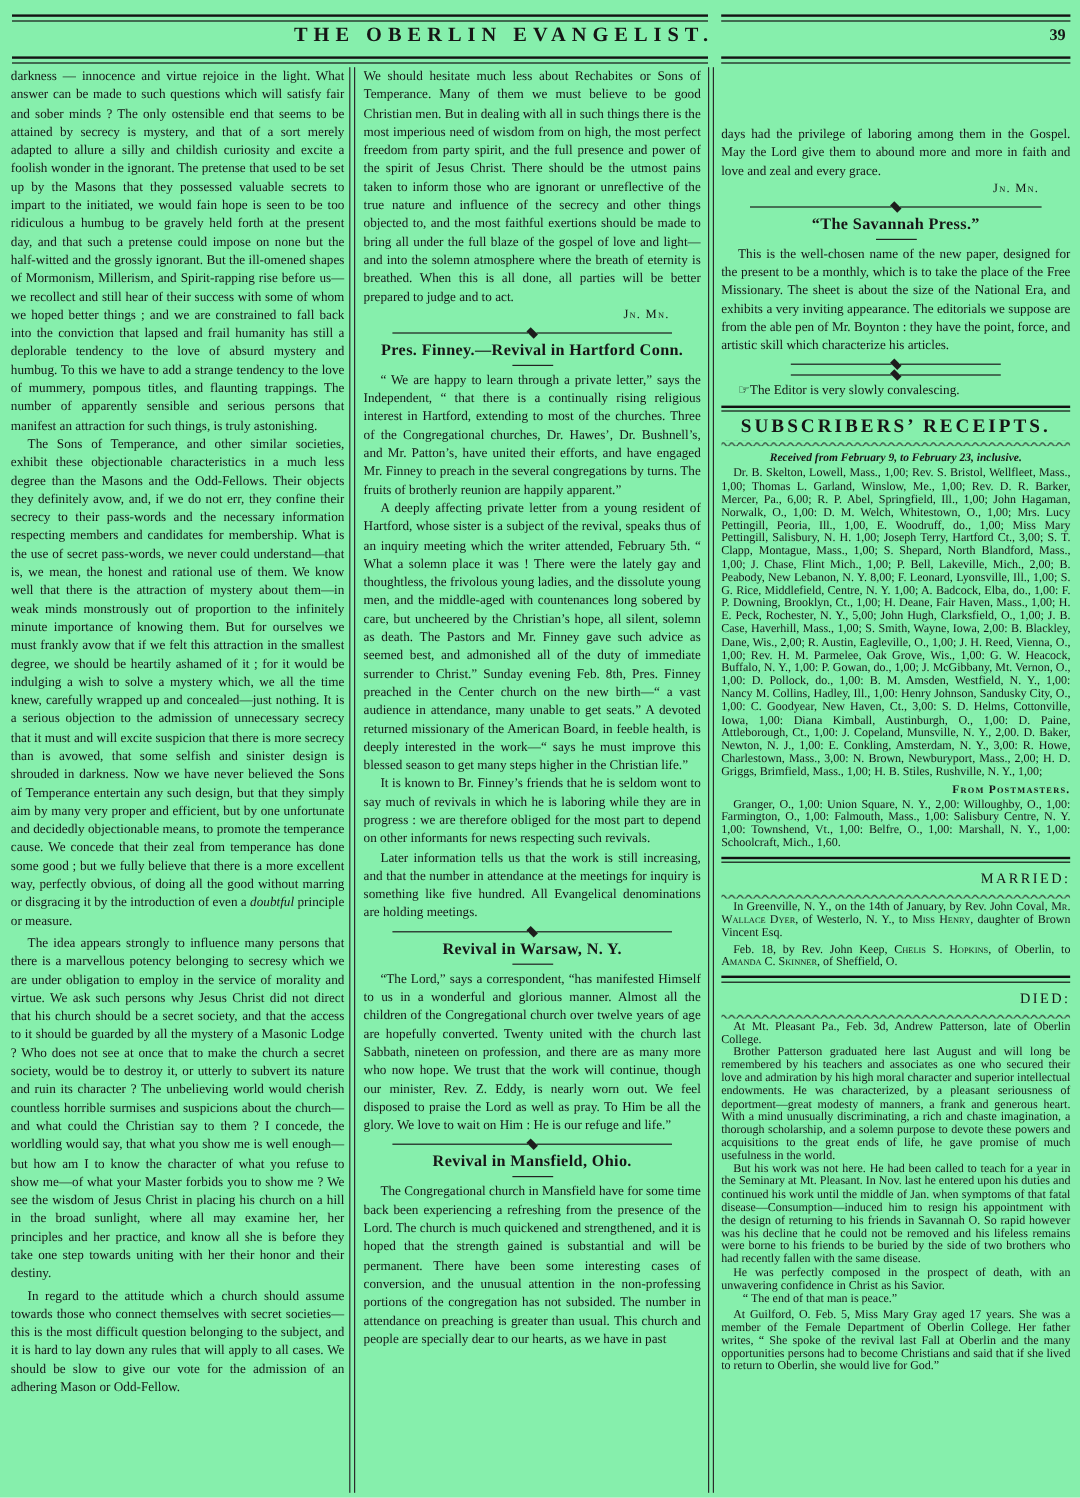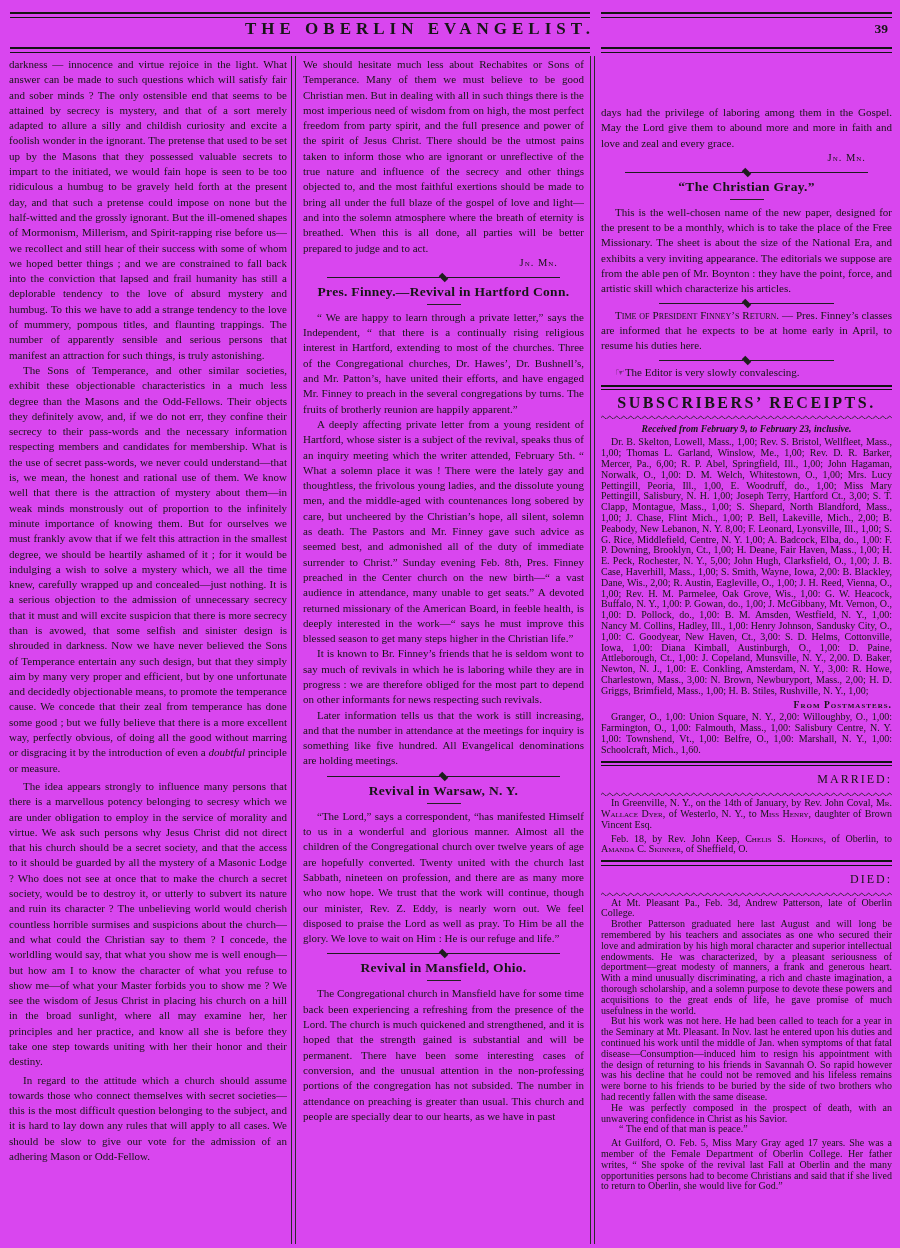--- a/index.html
+++ b/index.html
@@ -1,20 +1,20 @@
 <!DOCTYPE html>
 <html><head>
 <meta charset="utf-8">
 <style>
   html,body{margin:0;padding:0;background:#e8e6e0;}
   .page{
     position:relative;
     width:900px;height:1248px;
     margin:0 auto;
-    background:#d946ef;
+    background:#86efac;
     color:#161616;
     font-family:"Liberation Serif","DejaVu Serif",serif;
     overflow:hidden;
   }
   
   .hrule{position:absolute;height:3px;border-top:2px solid #141414;border-bottom:1px solid #141414;}
   .masthead-title{
     position:absolute;left:0;top:19px;width:840px;
     text-align:center;font-size:17px;font-weight:bold;
     letter-spacing:5px;
@@ -123,30 +123,29 @@
 
   <section class="col col3">
     <p class="body noind">days had the privilege of laboring among them in the Gospel.  May the Lord give them to abound more and more in faith and love and zeal and every grace.</p>
     <p class="sig">Jn. Mn.</p>
 
     <div class="orn">
         <span class="orn-line"></span>
         <span class="orn-diamond"></span>
         <span class="orn-line"></span>
       </div>
-    <h2 class="art-head">“The Christian Gray.”</h2>
+    <h2 class="art-head">“The Savannah Press.”</h2>
     <div class="headrule"></div>
     <p class="body ind">This is the well-chosen name of the new paper, designed for the present to be a monthly, which is to take the place of the Free Missionary.  The sheet is about the size of the National Era, and exhibits a very inviting appearance.  The editorials we suppose are from the able pen of Mr. Boynton : they have the point, force, and artistic skill which characterize his articles.</p>
 
     <div class="orn short">
         <span class="orn-line"></span>
         <span class="orn-diamond"></span>
         <span class="orn-line"></span>
       </div>
-    <p class="body ind"><span class="sc">Time of President Finney’s Return. — </span><span>Pres. Finney’s classes are informed that he expects to be at home early in April, to resume his duties here.</span></p>
 
     <div class="orn short">
         <span class="orn-line"></span>
         <span class="orn-diamond"></span>
         <span class="orn-line"></span>
       </div>
     <p class="body ind"><span class="hand">☞</span><span>The Editor is very slowly convalescing.</span></p>
 
     <div class="secrule"></div>
     <h2 class="subs-head">SUBSCRIBERS’ RECEIPTS.</h2>

